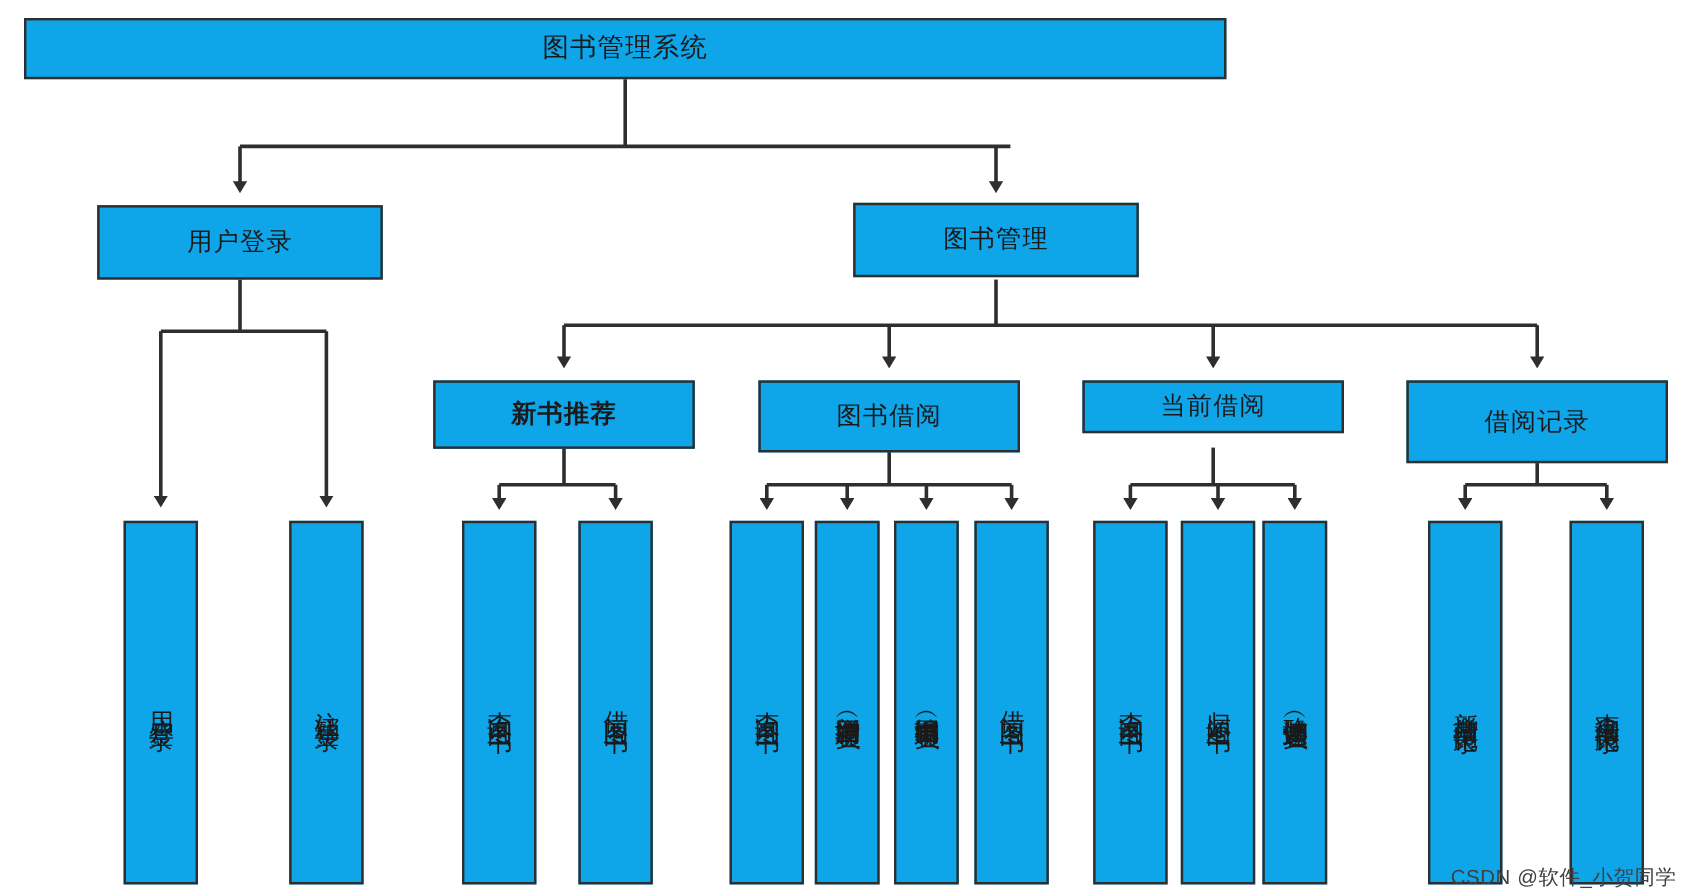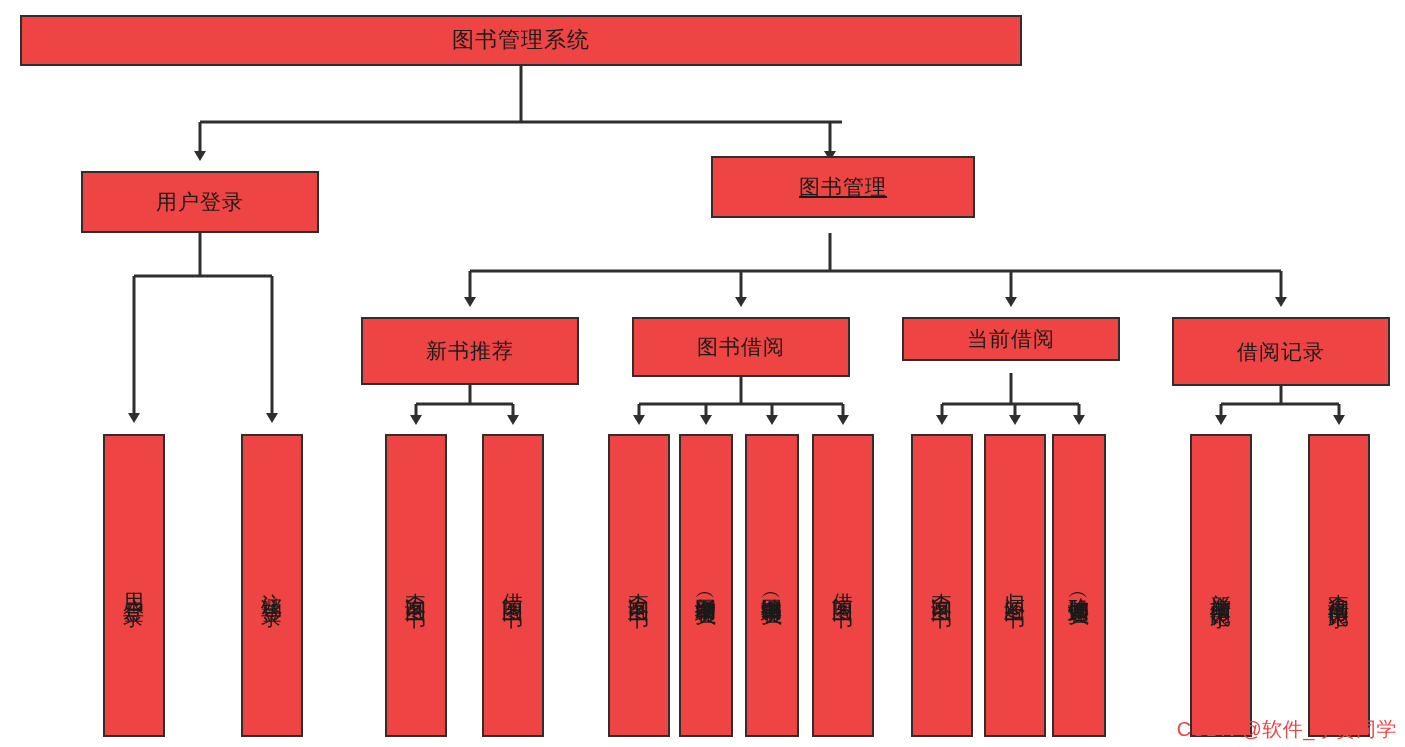--- a/index.html
+++ b/index.html
@@ -22,21 +22,21 @@
     left: 0;
     top: 0;
     width: 1405px;
     height: 747px;
     pointer-events: none;
   }
   .node {
     position: absolute;
     box-sizing: border-box;
     border: 2px solid #2e2e2e;
-    background: #ef4444;
+    background: #0ea5e9;
     display: flex;
     align-items: center;
     justify-content: center;
     color: #1a1a1a;
   }
   .node.h {
     font-size: 21px;
     letter-spacing: 1px;
     line-height: 1.2;
   }
@@ -54,22 +54,22 @@
   }
   .node.v .vtext {
     writing-mode: vertical-rl;
     text-orientation: upright;
     display: block;
   }
   .watermark {
     position: absolute;
     right: 8px;
     bottom: 4px;
-    font-size: 20px;
-    color: #ef4444;
+    font-size: 17px;
+    color: #404040;
     letter-spacing: 0.5px;
     white-space: nowrap;
     text-align: center;
   }
 </style>
 </head>
 <body>
 
 <div id="canvas">
 
@@ -123,25 +123,25 @@
     </g>
   </svg>
 
   <div class="node h root" style="left:20px; top:15px; width:1002px; height:51px;">
     <span>图书管理系统</span>
   </div>
 
   <div class="node h" style="left:81px; top:171px; width:238px; height:62px;">
     <span>用户登录</span>
   </div>
-  <div class="node h" style="left:711px; top:156px; width:264px; height:62px;text-decoration:underline;">
+  <div class="node h" style="left:711px; top:169px; width:238px; height:62px;">
     <span>图书管理</span>
   </div>
 
-  <div class="node h" style="left:361px; top:317px; width:218px; height:68px;">
+  <div class="node h" style="left:361px; top:317px; width:218px; height:57px;font-weight:bold;">
     <span>新书推荐</span>
   </div>
   <div class="node h" style="left:632px; top:317px; width:218px; height:60px;">
     <span>图书借阅</span>
   </div>
   <div class="node h" style="left:902px; top:317px; width:218px; height:44px;">
     <span>当前借阅</span>
   </div>
   <div class="node h" style="left:1172px; top:317px; width:218px; height:69px;">
     <span>借阅记录</span>

